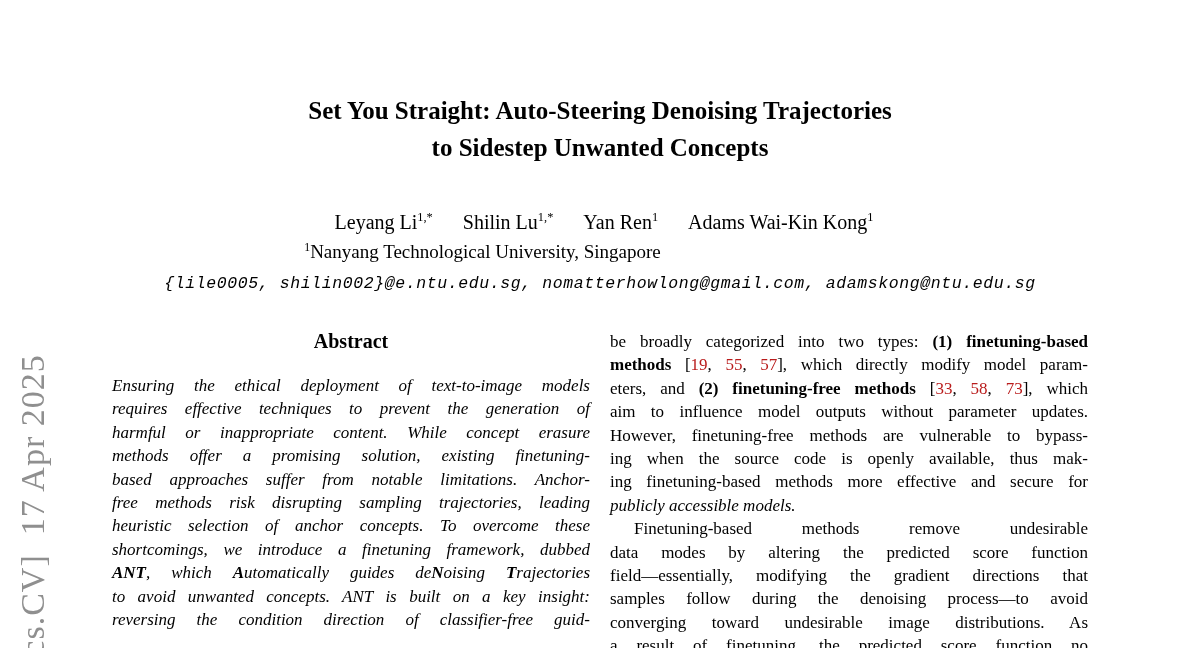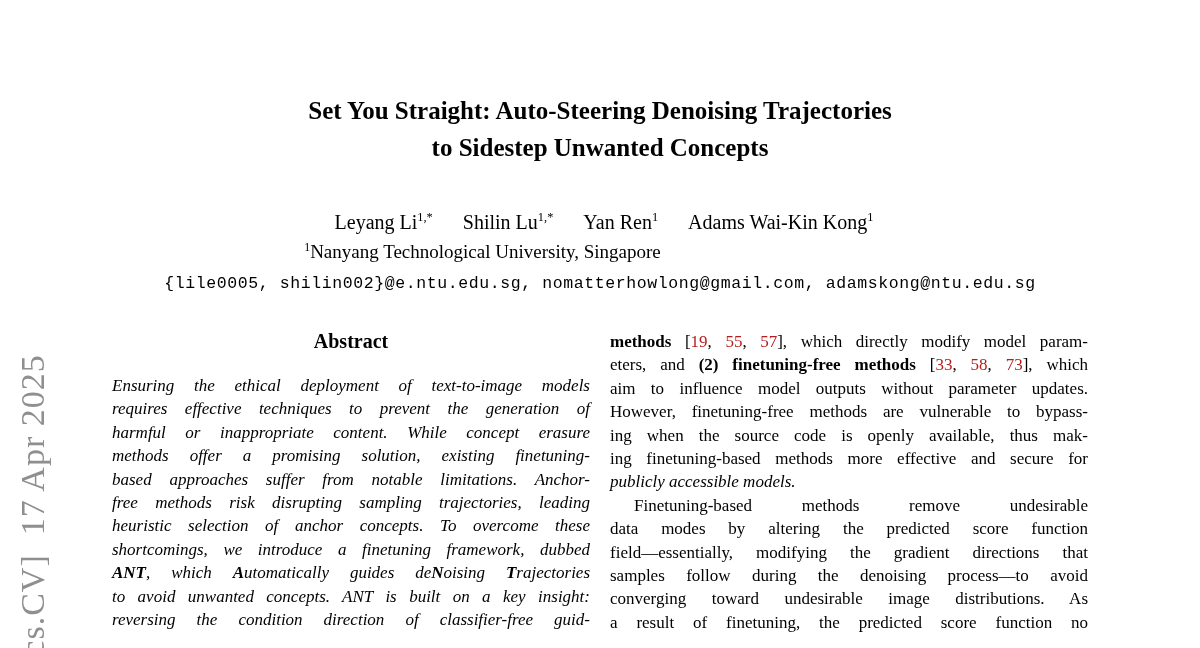--- a/index.html
+++ b/index.html
@@ -59,20 +59,21 @@
   .emails-line {
     position: absolute;
     top: 274px;
     left: 0;
     width: 1200px;
     text-align: center;
     font-family: "Liberation Mono", monospace;
     font-size: 16.5px;
     letter-spacing: 0.6px;
     white-space: pre;
+    font-style: italic;
   }
   
   .col {
     position: absolute;
     top: 328px;
     width: 478px;
     font-size: 17px;
     line-height: 23.4px;
   }
   .col-left  { left: 112px; }
@@ -124,20 +125,21 @@
         <div class="tline">free methods risk disrupting sampling trajectories, leading</div>
         <div class="tline">heuristic selection of anchor concepts. To overcome these</div>
         <div class="tline">shortcomings, we introduce a finetuning framework, dubbed</div>
         <div class="tline"><b>ANT</b>, which <b>A</b>utomatically guides de<b>N</b>oising <b>T</b>rajectories</div>
         <div class="tline">to avoid unwanted concepts. ANT is built on a key insight:</div>
         <div class="tline">reversing the condition direction of classifier-free guid-</div>
       </div>
   </div>
 
   <div class="col col-right">
+      <div class="tline">be broadly categorized into two types: <b>(1) finetuning-based</b></div>
       <div class="tline"><b>methods</b> [<span class="cite">19</span>, <span class="cite">55</span>, <span class="cite">57</span>], which directly modify model param-</div>
       <div class="tline">eters, and <b>(2) finetuning-free methods</b> [<span class="cite">33</span>, <span class="cite">58</span>, <span class="cite">73</span>], which</div>
       <div class="tline">aim to influence model outputs without parameter updates.</div>
       <div class="tline">However, finetuning-free methods are vulnerable to bypass-</div>
       <div class="tline">ing when the source code is openly available, thus mak-</div>
       <div class="tline">ing finetuning-based methods more effective and secure for</div>
       <div class="tline end">publicly accessible models.</div>
       <div class="tline indent">Finetuning-based methods remove undesirable</div>
       <div class="tline">data modes by altering the predicted score function</div>
       <div class="tline">field—essentially, modifying the gradient directions that</div>

